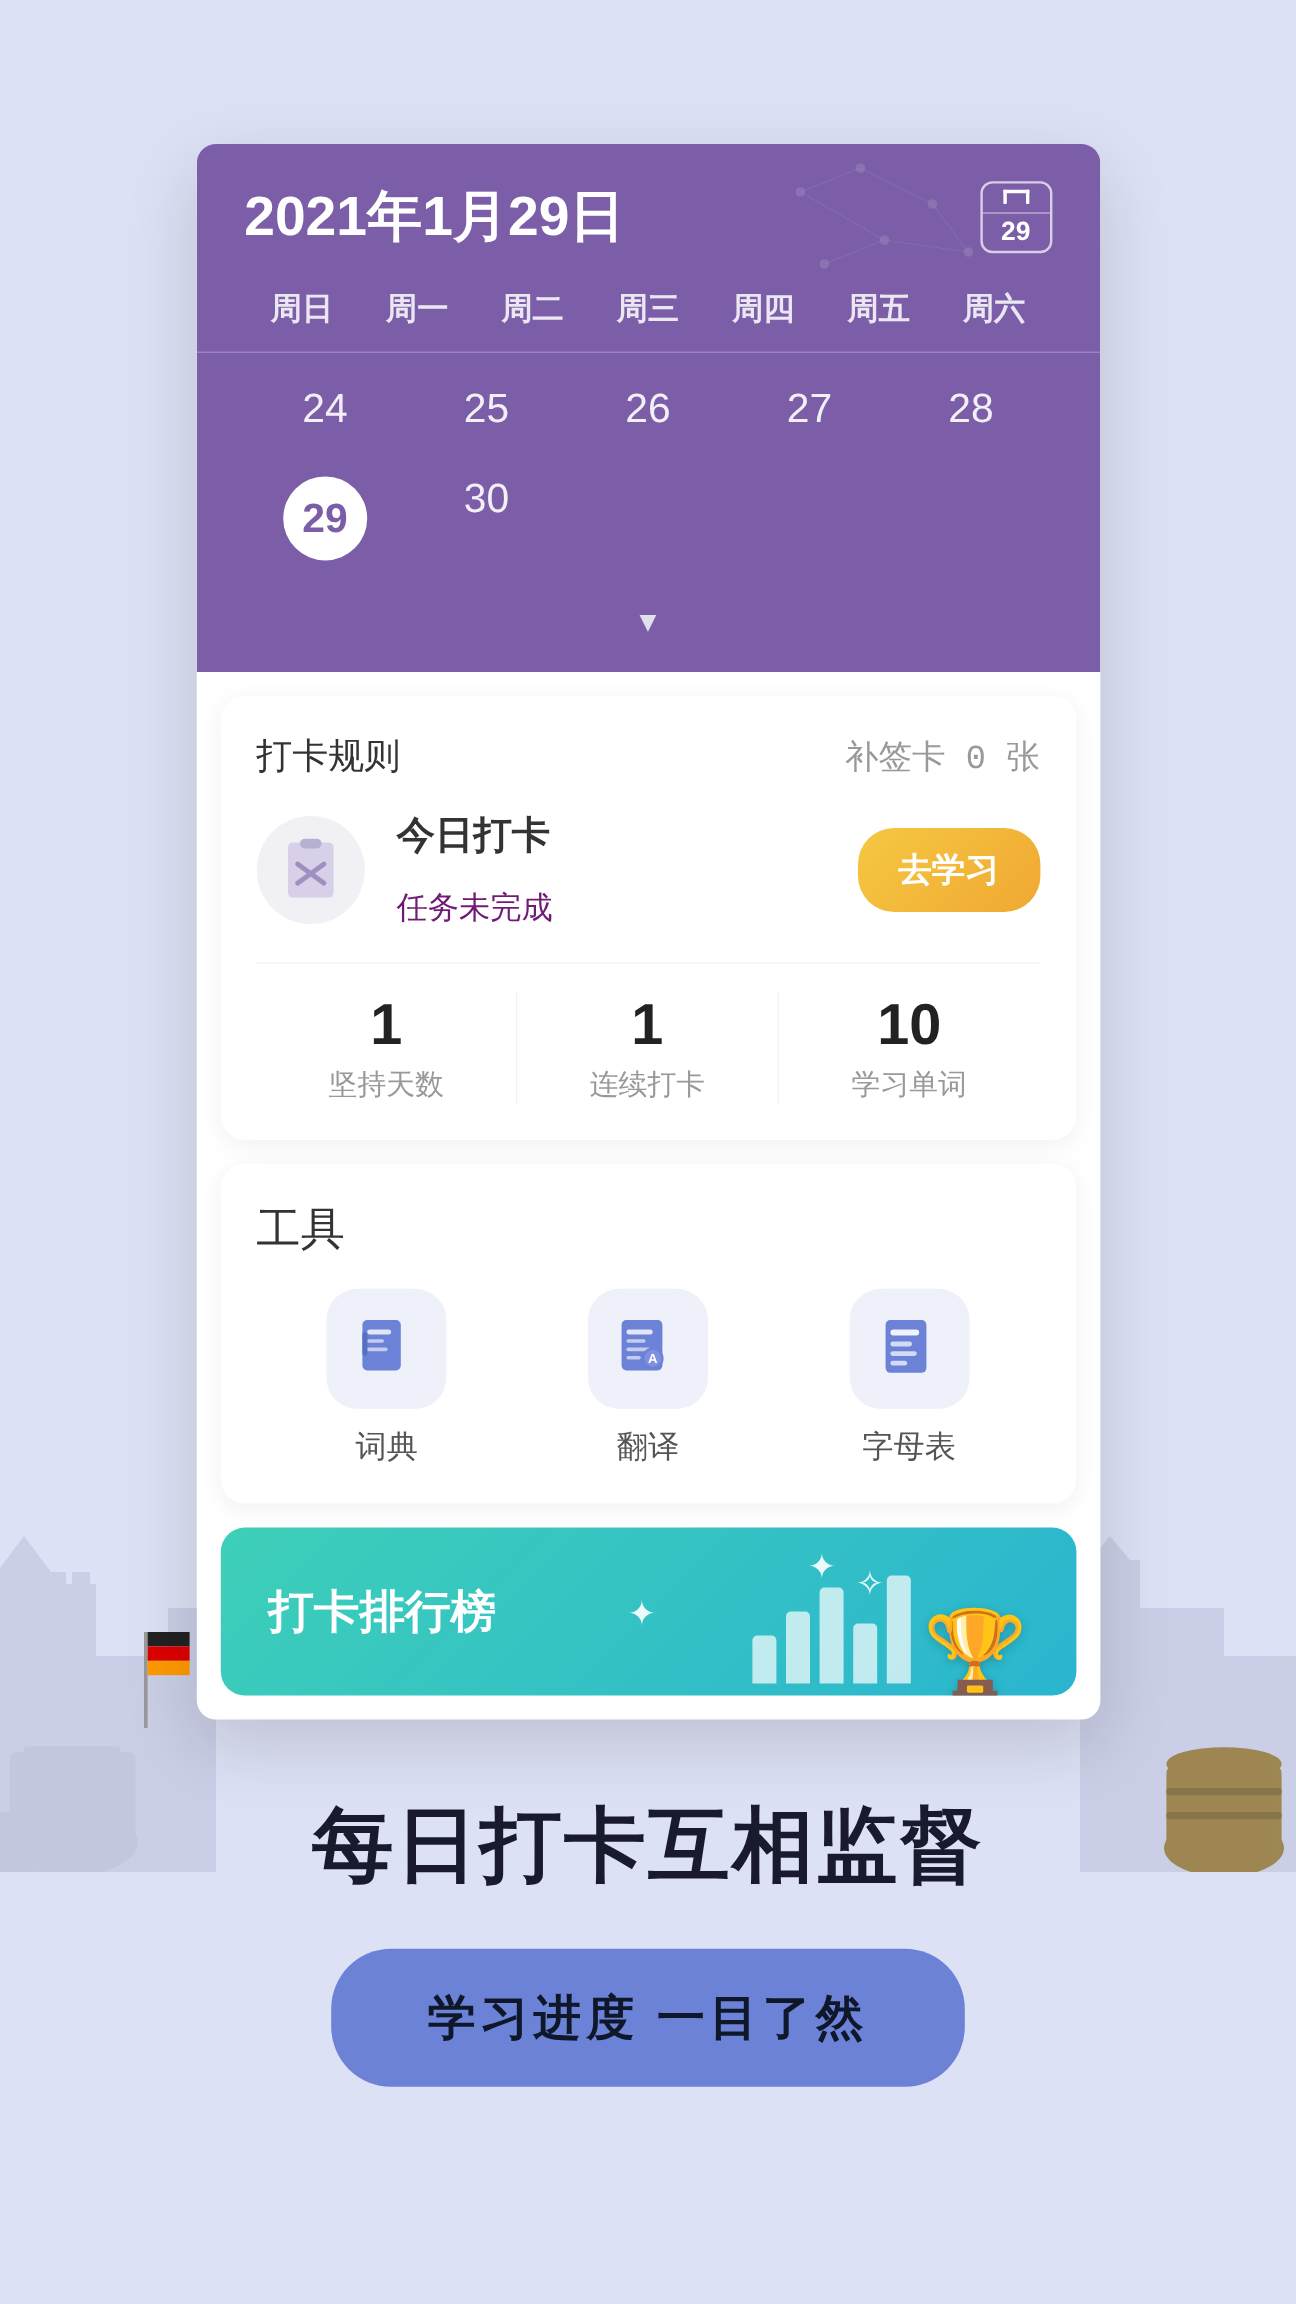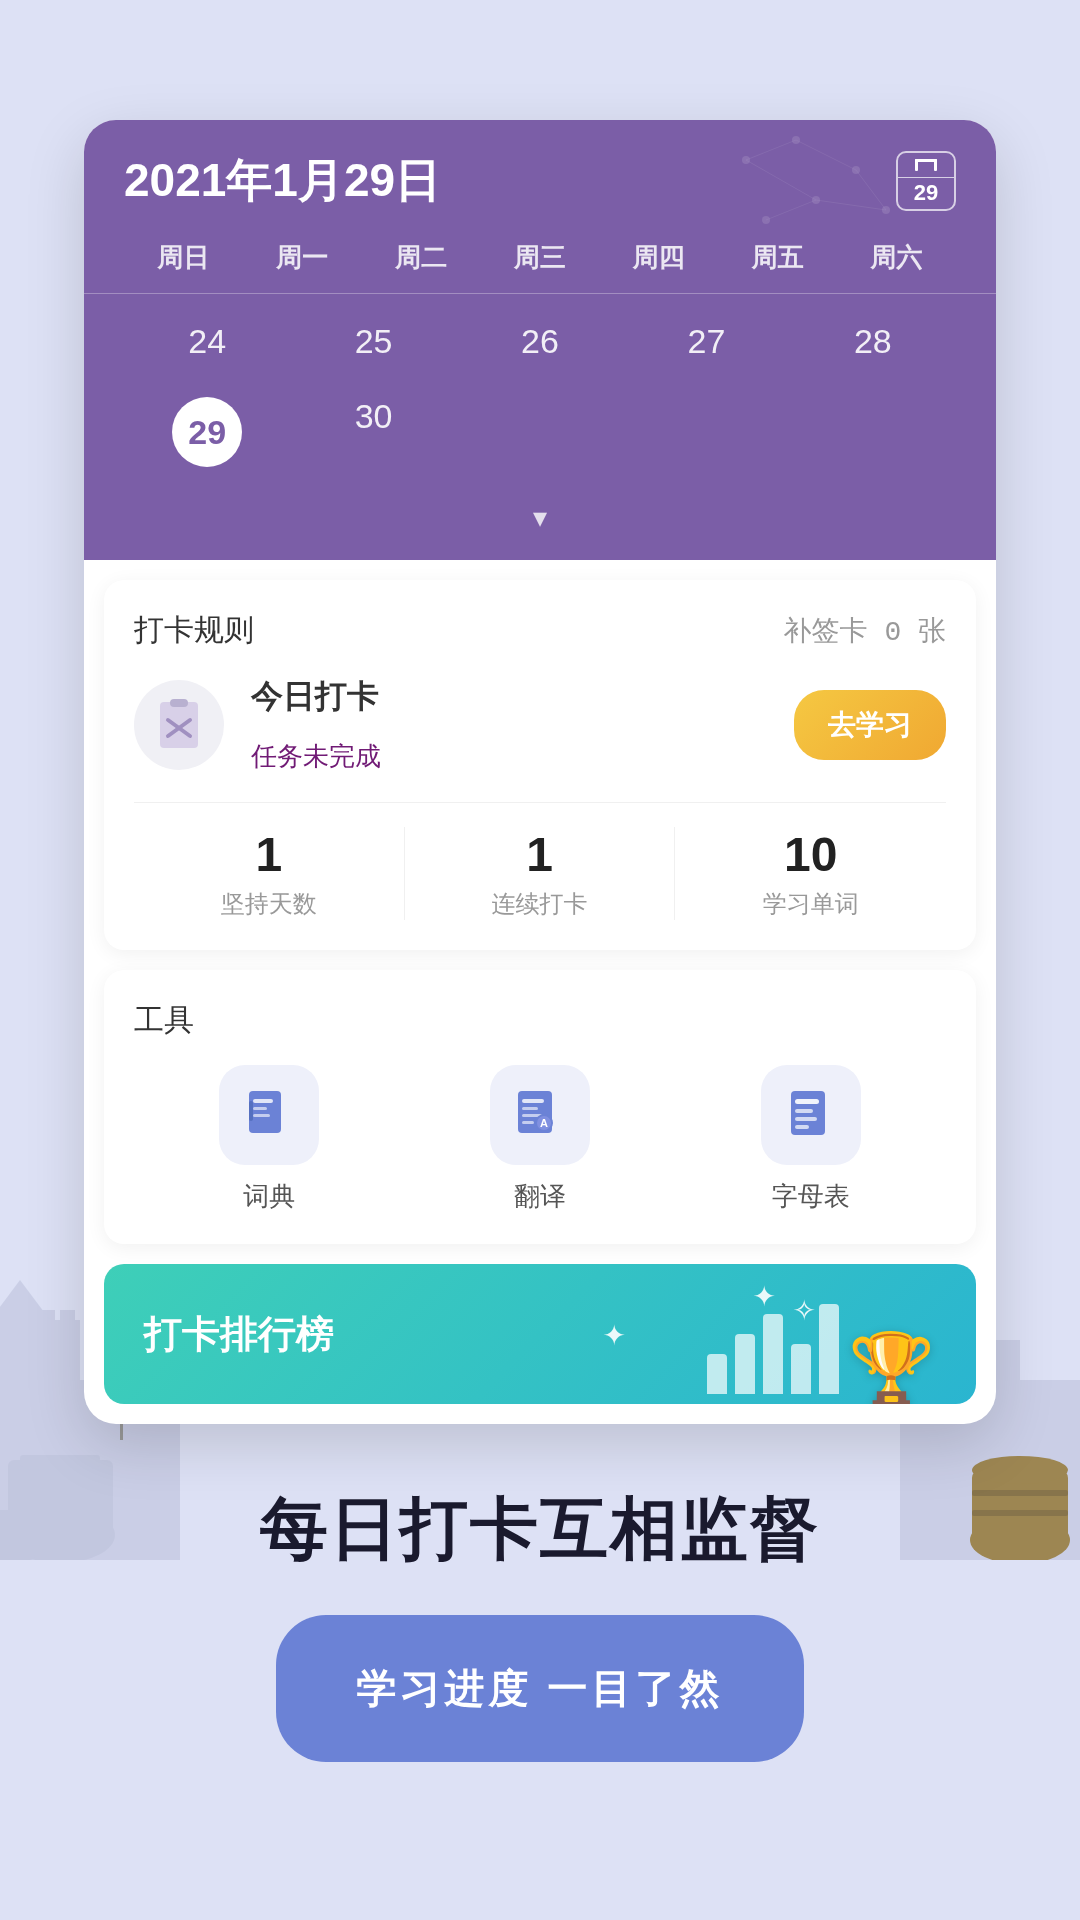--- a/index.html
+++ b/index.html
@@ -13,24 +13,24 @@
       flex-direction: column;
       align-items: center;
       position: relative;
       overflow: hidden;
     }
 
     
     .phone-card {
       position: relative;
       z-index: 1;
-      width: 912px;
+      width: 753px;
       margin-top: 120px;
       background: white;
-      border-radius: 32px;
+      border-radius: 16px;
       overflow: hidden;
       box-shadow: 0 20px 60px rgba(0,0,0,0.15);
     }
 
     
     .calendar-header {
       background: #7b5ea7;
       padding: 30px 40px 10px;
       position: relative;
     }
@@ -255,21 +255,21 @@
     
     .tools-section {
       background: white;
       margin: 0 20px 20px;
       border-radius: 20px;
       padding: 30px;
       box-shadow: 0 4px 20px rgba(0,0,0,0.06);
     }
 
     .tools-title {
-      font-size: 30px;
+      font-size: 37px;
       color: #333;
       margin-bottom: 24px;
     }
 
     .tools-row {
       display: flex;
       gap: 0;
       justify-content: space-around;
     }
 
@@ -369,24 +369,24 @@
     .bottom-headline {
       font-size: 68px;
       font-weight: 900;
       color: #1a1a2e;
       margin-bottom: 40px;
       letter-spacing: 2px;
     }
 
     .bottom-btn {
       background: #6b82d6;
-      color: #ffffff;
+      color: #0f172a;
       border: none;
       border-radius: 50px;
-      padding: 46px 80px;
+      padding: 30px 80px;
       font-size: 40px;
       font-weight: bold;
       cursor: pointer;
       letter-spacing: 4px;
     }
 
     
     .city-scene {
       position: absolute;
       bottom: 360px;

